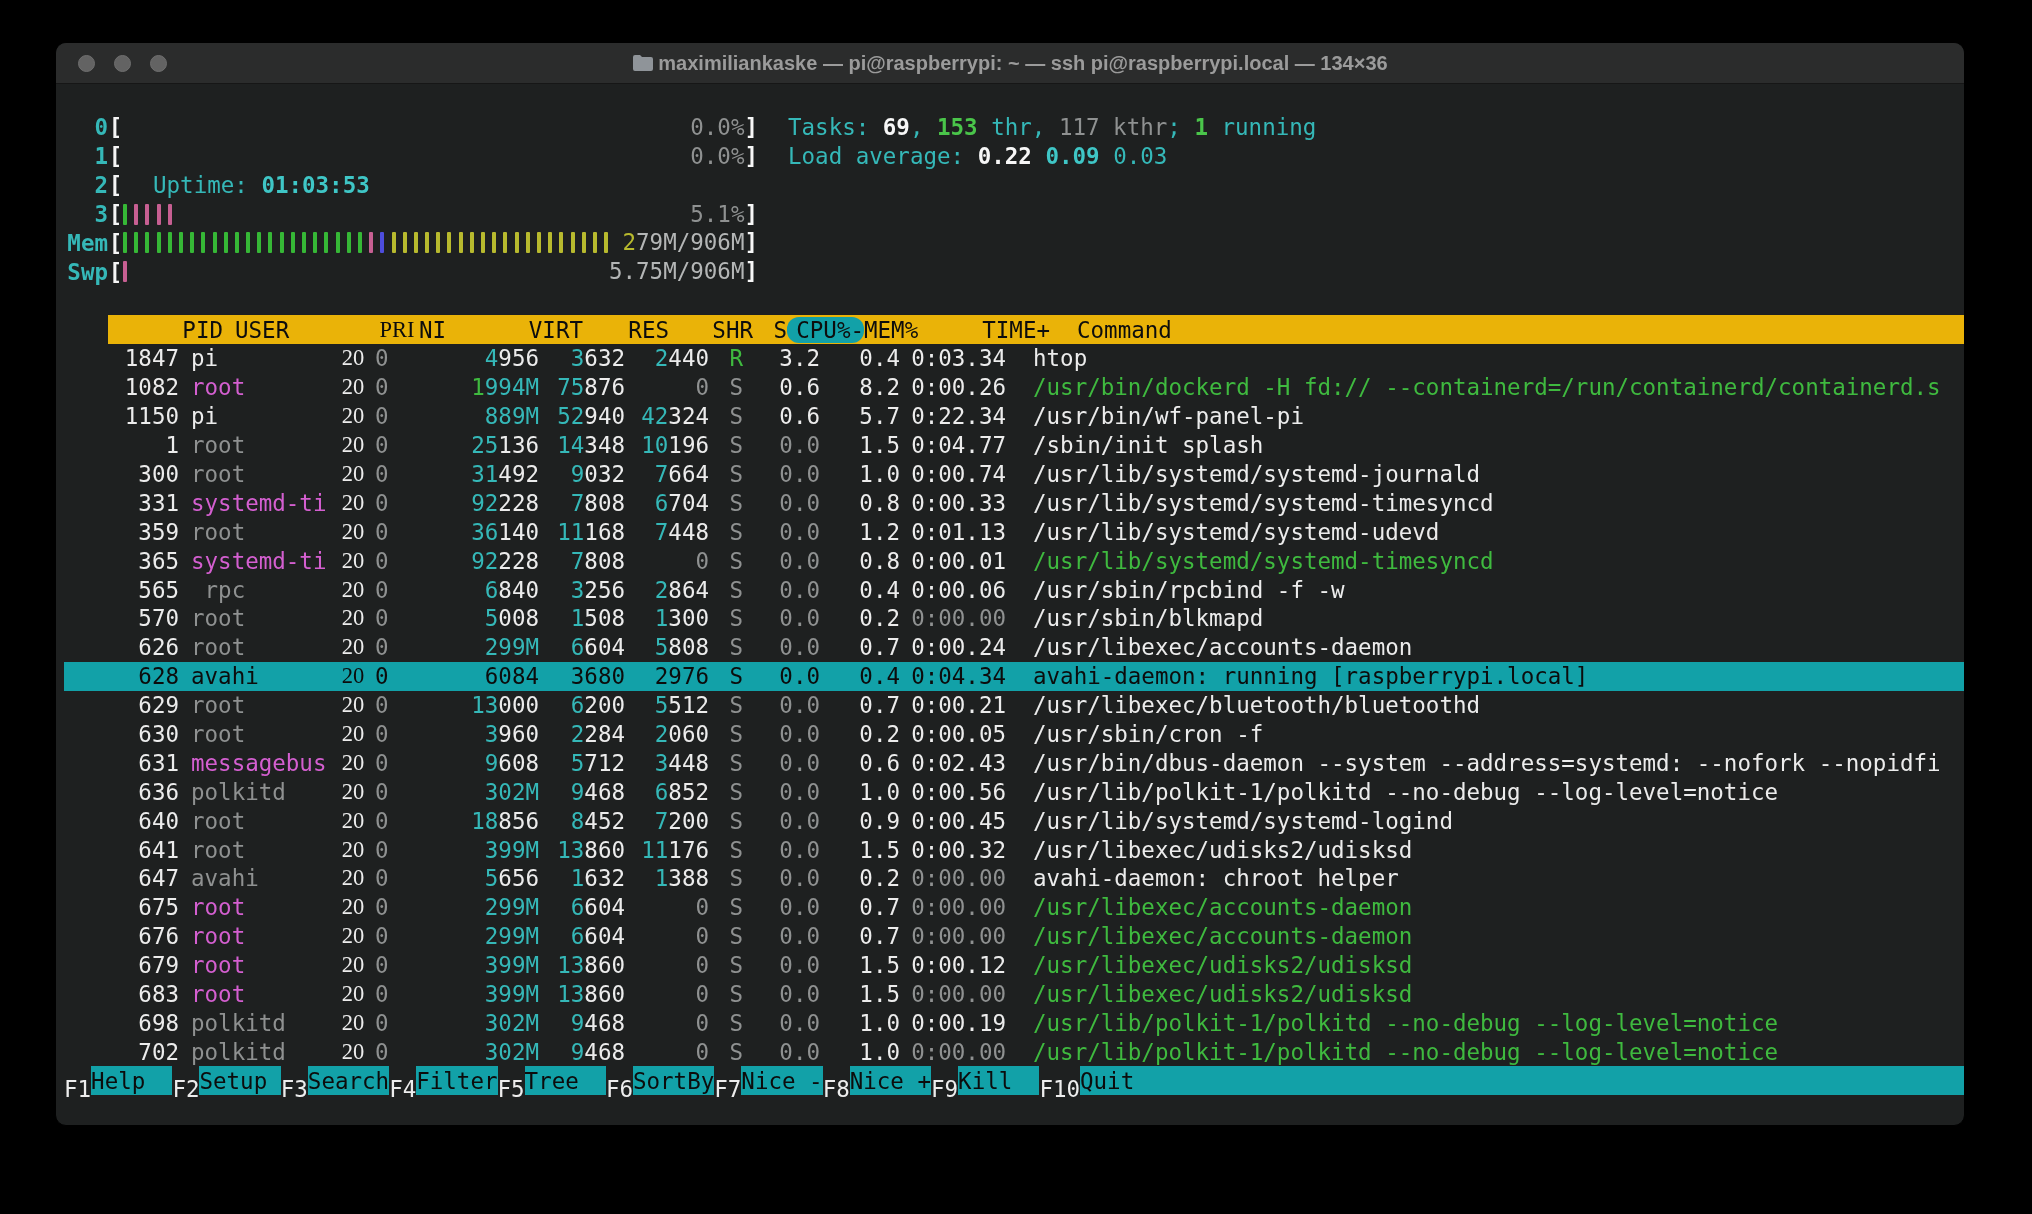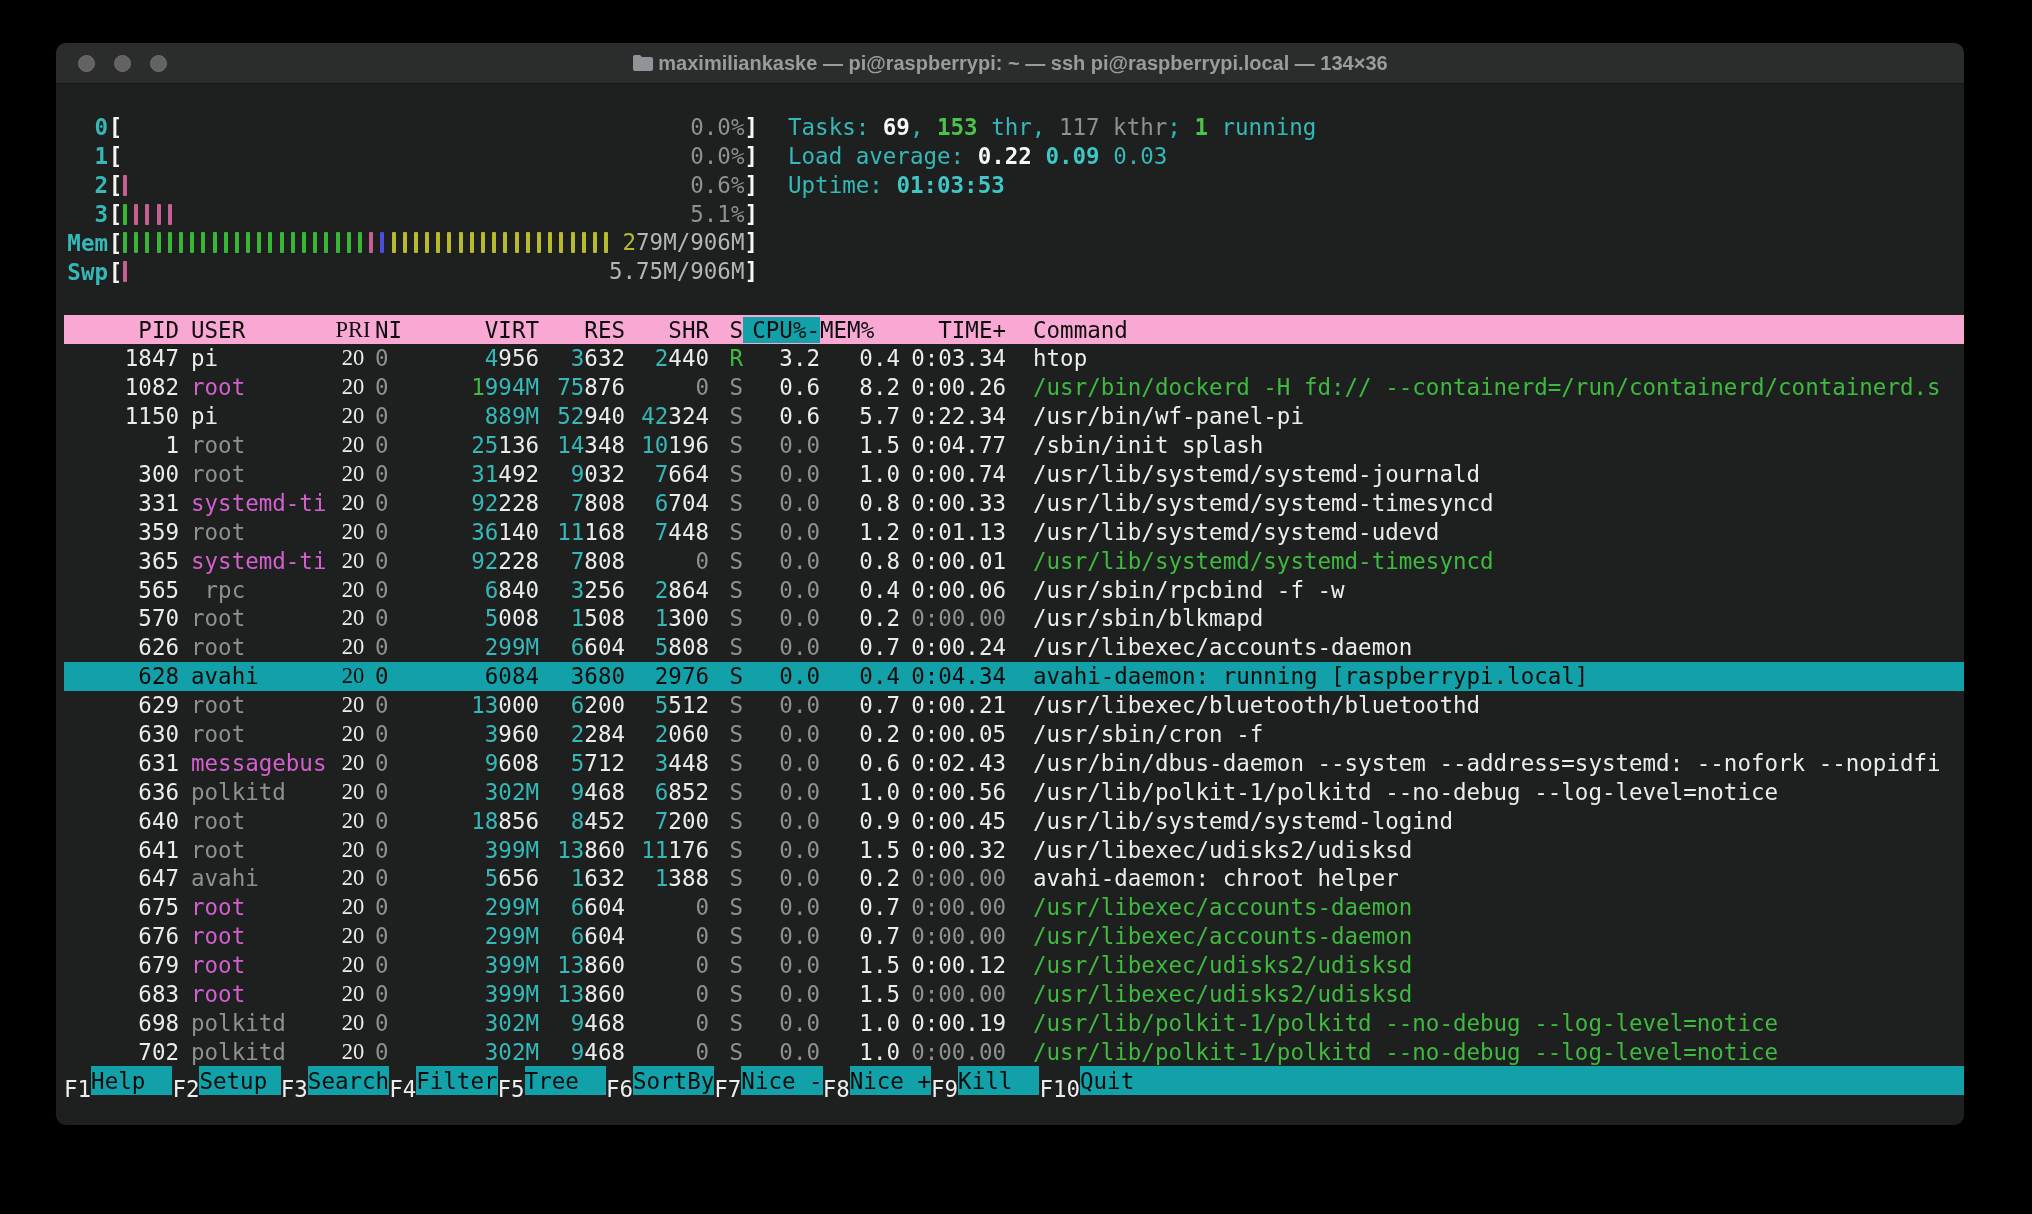--- a/index.html
+++ b/index.html
@@ -29,32 +29,32 @@
   .c-gray{color:#8f9191}.c-ltgray{color:#b4b6b6}
   .c-cyan{color:#35b8b8}.c-cyanb{color:#3fc6c6;font-weight:bold}
   .c-green{color:#3fba3f}.c-greenb{color:#4ac54a;font-weight:bold}
   .c-magenta{color:#d45fd0}.c-yellow{color:#b8ba2e}
   
   .tabsline{height:28.9px;display:flex;align-items:stretch;}
   .tab{display:flex;align-items:center;padding:0 13px;color:#0e0e0e;}
   .tab-main{background:#28b428;margin-left:44px;}
   .tab-io{background:#2121cf;margin-left:16px;color:#101040;}
   
-  .hline{background:#f9a8d4;color:#0d0d0d;}
+  .hline{background:#eab308;color:#0d0d0d;margin-left:44px;}
   .prow{height:28.9px;display:flex;align-items:center;white-space:pre;}
   .prow span{display:inline-block;}
   .c-pid{width:115px;text-align:right;}
   .c-user{width:140px;margin-left:12px;text-align:left;overflow:hidden;}
   .c-pri{width:44px;text-align:center;font-family:Liberation Serif, serif;}
   .c-ni{width:73px;}
   .c-virt{width:91px;text-align:right;}
   .c-res{width:86px;text-align:right;}
   .c-shr{width:84px;text-align:right;}
   .c-s{width:34px;text-align:right;}
-  .c-cpu{width:77px;text-align:right;}
+  .c-cpu{width:77px;text-align:right;border-radius:12px;}
   .c-mem{width:80px;text-align:right;}
   .c-time{width:106px;text-align:right;}
   .c-cmd{margin-left:27px;flex:1;text-align:left;overflow:hidden;white-space:pre;}
   .hline .c-cpu{background:#12a1a8;}
   .hline .c-mem{text-align:left;}
   .row-selected{background:#12a1a8;}
   .row-selected span, .row-selected .seg{color:#0c0c0c !important;font-weight:normal !important;}
   
   .fbar{height:28.9px;display:flex;align-items:stretch;white-space:pre;}
   .fkey{display:flex;align-items:center;color:#ededed;margin-top:17px;}
@@ -79,21 +79,21 @@
             </svg>
         </span>
         <span>maximiliankaske — pi@raspberrypi: ~ — ssh pi@raspberrypi.local — 134×36</span>
       </div>
     </div>
     <div class="term">
       <div class="tline"></div>
       <div id="meters">
           <div class="tline"><span class="mlabel">0</span><span class="mbracket">[</span><span class="meter"><span class="mtext"><span class="seg c-gray">0.0%</span><span class="c-whiteb">]</span></span></span><span class="sideinfo"><span class="seg c-cyan">Tasks: </span><span class="seg c-whiteb">69</span><span class="seg c-cyan">, </span><span class="seg c-greenb">153</span><span class="seg c-cyan"> thr, </span><span class="seg c-gray">117 kthr</span><span class="seg c-cyan">; </span><span class="seg c-greenb">1</span><span class="seg c-cyan"> running</span></span></div>
           <div class="tline"><span class="mlabel">1</span><span class="mbracket">[</span><span class="meter"><span class="mtext"><span class="seg c-gray">0.0%</span><span class="c-whiteb">]</span></span></span><span class="sideinfo"><span class="seg c-cyan">Load average: </span><span class="seg c-whiteb">0.22 </span><span class="seg c-cyanb">0.09 </span><span class="seg c-cyan">0.03</span></span></div>
-          <div class="tline"><span class="mlabel">2</span><span class="mbracket">[</span><span class="meter"><span class="mbar b-rose"></span><span class="mtext"><span class="seg c-gray">0.6%</span><span class="c-whiteb">]</span></span></span><span class="sideinfo"><span class="seg c-cyan">Uptime: </span><span class="seg c-cyanb">01:03:53</span></span></div>
+          <div class="tline"><span class="mlabel">2</span><span class="mbracket">[</span><span class="sideinfo"><span class="seg c-cyan">Uptime: </span><span class="seg c-cyanb">01:03:53</span></span></div>
           <div class="tline"><span class="mlabel">3</span><span class="mbracket">[</span><span class="meter"><span class="mbar b-green"></span><span class="mbar b-rose"></span><span class="mbar b-rose"></span><span class="mbar b-rose"></span><span class="mbar b-rose"></span><span class="mtext"><span class="seg c-gray">5.1%</span><span class="c-whiteb">]</span></span></span></div>
           <div class="tline"><span class="mlabel">Mem</span><span class="mbracket">[</span><span class="meter"><span class="mbar b-green"></span><span class="mbar b-green"></span><span class="mbar b-green"></span><span class="mbar b-green"></span><span class="mbar b-green"></span><span class="mbar b-green"></span><span class="mbar b-green"></span><span class="mbar b-green"></span><span class="mbar b-green"></span><span class="mbar b-green"></span><span class="mbar b-green"></span><span class="mbar b-green"></span><span class="mbar b-green"></span><span class="mbar b-green"></span><span class="mbar b-green"></span><span class="mbar b-green"></span><span class="mbar b-green"></span><span class="mbar b-green"></span><span class="mbar b-green"></span><span class="mbar b-green"></span><span class="mbar b-green"></span><span class="mbar b-green"></span><span class="mbar b-rose"></span><span class="mbar b-blue"></span><span class="mbar b-yellow"></span><span class="mbar b-yellow"></span><span class="mbar b-yellow"></span><span class="mbar b-yellow"></span><span class="mbar b-yellow"></span><span class="mbar b-yellow"></span><span class="mbar b-yellow"></span><span class="mbar b-yellow"></span><span class="mbar b-yellow"></span><span class="mbar b-yellow"></span><span class="mbar b-yellow"></span><span class="mbar b-yellow"></span><span class="mbar b-yellow"></span><span class="mbar b-yellow"></span><span class="mbar b-yellow"></span><span class="mbar b-yellow"></span><span class="mbar b-yellow"></span><span class="mbar b-yellow"></span><span class="mbar b-yellow"></span><span class="mbar b-yellow"></span><span class="mtext"><span class="seg c-yellow">2</span><span class="seg c-ltgray">79M/906M</span><span class="c-whiteb">]</span></span></span></div>
           <div class="tline"><span class="mlabel">Swp</span><span class="mbracket">[</span><span class="meter"><span class="mbar b-rose"></span><span class="mtext"><span class="seg c-ltgray">5.75M/906M</span><span class="c-whiteb">]</span></span></span></div>
         </div>
       <div class="tline"></div>
       <div class="prow hline" id="theader"><span class="c-pid">PID</span><span class="c-user">USER</span><span class="c-pri">PRI</span><span class="c-ni">NI</span><span class="c-virt">VIRT</span><span class="c-res">RES</span><span class="c-shr">SHR</span><span class="c-s">S</span><span class="c-cpu">CPU%-</span><span class="c-mem">MEM%</span><span class="c-time">TIME+</span><span class="c-cmd">Command</span></div>
       <div id="rows">
           <div class="prow"><span class="c-pid"><span class="seg c-white">1847</span></span><span class="c-user"><span class="seg c-white">pi</span></span><span class="c-pri"><span class="seg c-white">20</span></span><span class="c-ni"><span class="seg c-gray">0</span></span><span class="c-virt"><span class="seg c-cyan">4</span><span class="seg c-white">956</span></span><span class="c-res"><span class="seg c-cyan">3</span><span class="seg c-white">632</span></span><span class="c-shr"><span class="seg c-cyan">2</span><span class="seg c-white">440</span></span><span class="c-s"><span class="seg c-green">R</span></span><span class="c-cpu"><span class="seg c-white">3.2</span></span><span class="c-mem"><span class="seg c-white">0.4</span></span><span class="c-time"><span class="seg c-white">0:03.34</span></span><span class="c-cmd"><span class="seg c-white">htop</span></span></div>
           <div class="prow"><span class="c-pid"><span class="seg c-white">1082</span></span><span class="c-user"><span class="seg c-magenta">root</span></span><span class="c-pri"><span class="seg c-white">20</span></span><span class="c-ni"><span class="seg c-gray">0</span></span><span class="c-virt"><span class="seg c-green">1</span><span class="seg c-cyan">994M</span></span><span class="c-res"><span class="seg c-cyan">75</span><span class="seg c-white">876</span></span><span class="c-shr"><span class="seg c-gray">0</span></span><span class="c-s"><span class="seg c-gray">S</span></span><span class="c-cpu"><span class="seg c-white">0.6</span></span><span class="c-mem"><span class="seg c-white">8.2</span></span><span class="c-time"><span class="seg c-white">0:00.26</span></span><span class="c-cmd"><span class="seg c-green">/usr/bin/dockerd -H fd:// --containerd=/run/containerd/containerd.s</span></span></div>
           <div class="prow"><span class="c-pid"><span class="seg c-white">1150</span></span><span class="c-user"><span class="seg c-white">pi</span></span><span class="c-pri"><span class="seg c-white">20</span></span><span class="c-ni"><span class="seg c-gray">0</span></span><span class="c-virt"><span class="seg c-cyan">889M</span></span><span class="c-res"><span class="seg c-cyan">52</span><span class="seg c-white">940</span></span><span class="c-shr"><span class="seg c-cyan">42</span><span class="seg c-white">324</span></span><span class="c-s"><span class="seg c-gray">S</span></span><span class="c-cpu"><span class="seg c-white">0.6</span></span><span class="c-mem"><span class="seg c-white">5.7</span></span><span class="c-time"><span class="seg c-white">0:22.34</span></span><span class="c-cmd"><span class="seg c-white">/usr/bin/wf-panel-pi</span></span></div>

